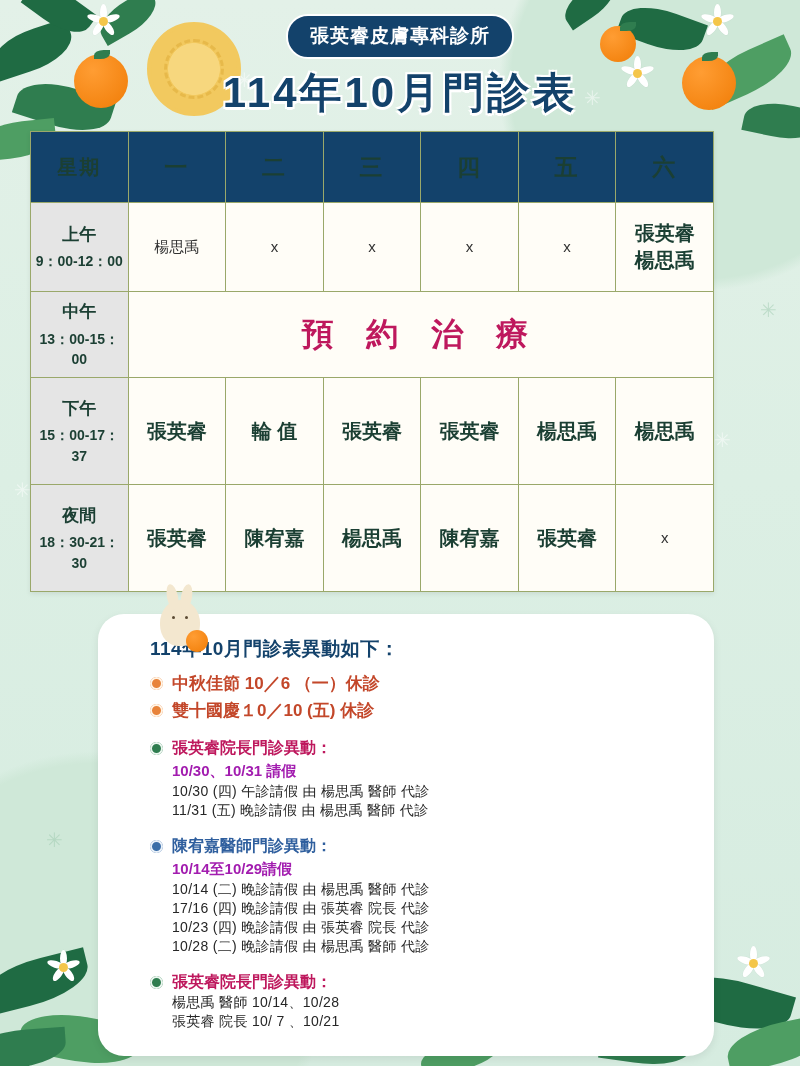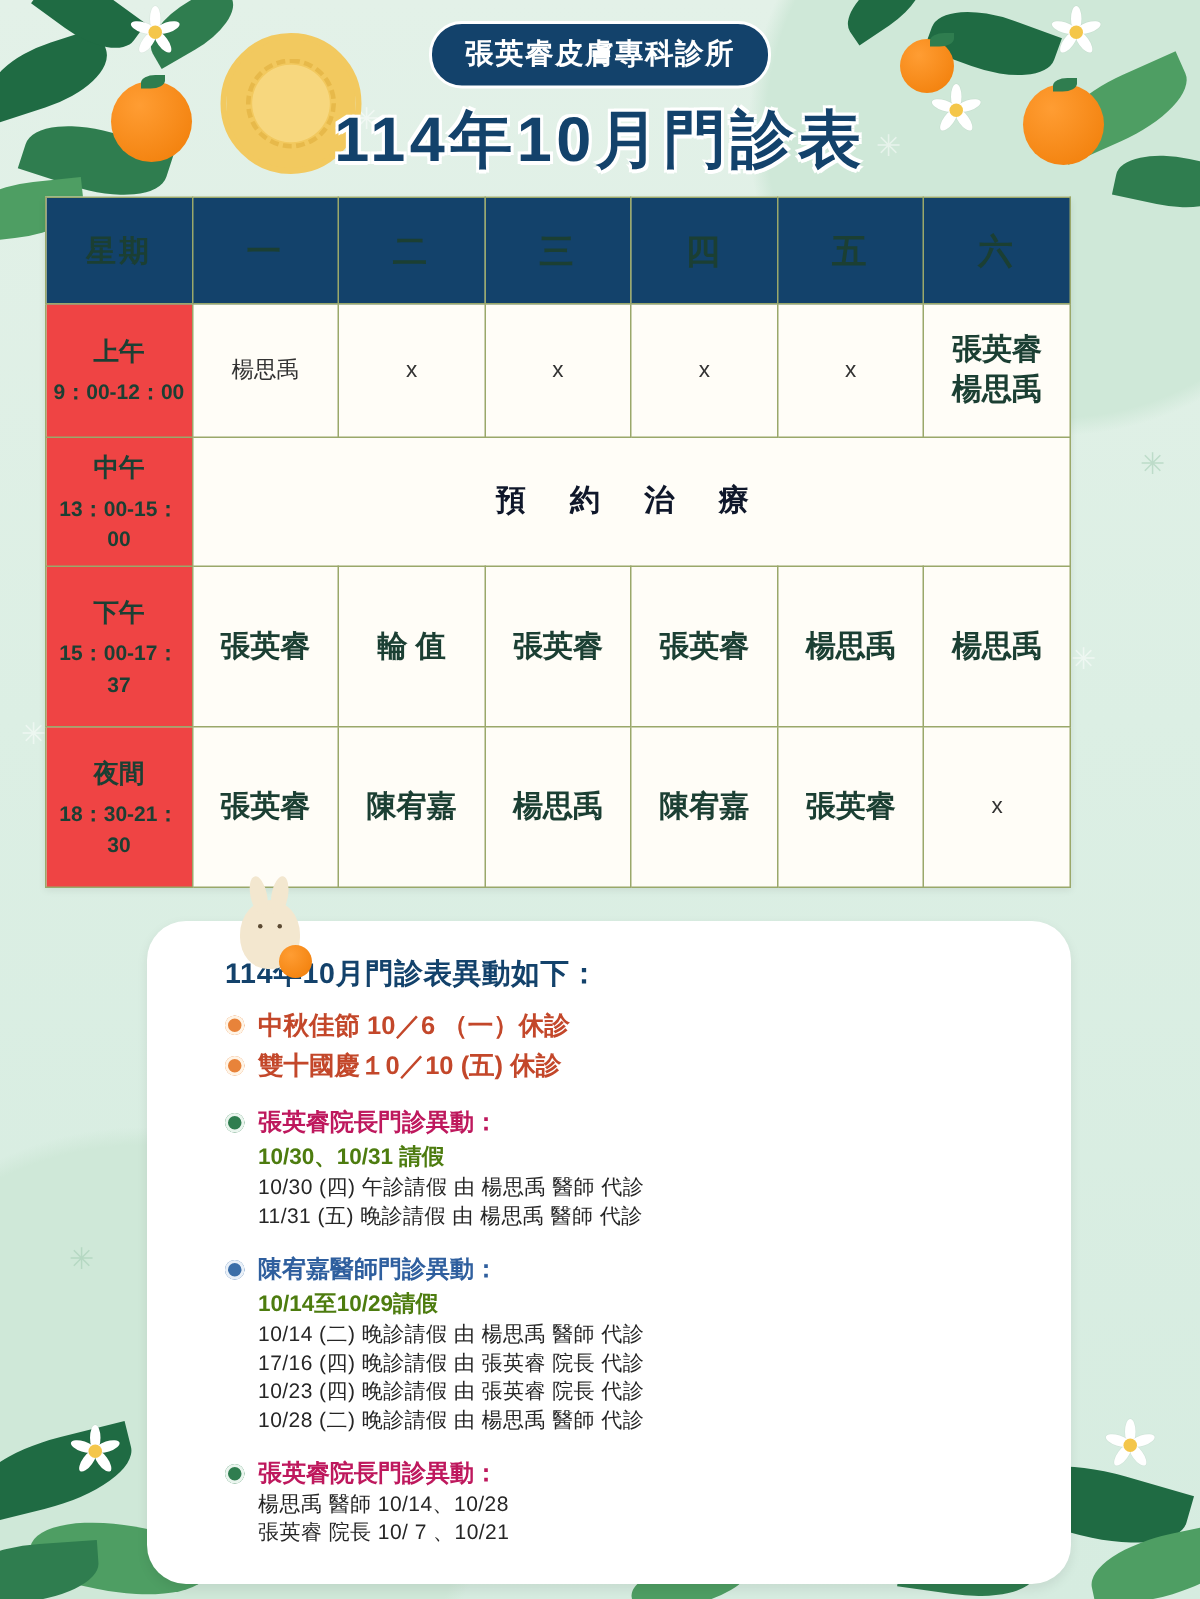--- a/index.html
+++ b/index.html
@@ -157,43 +157,43 @@
     color: #ffffff;
     font-size: 23px;
     font-weight: bold;
     height: 68px;
     letter-spacing: 2px;
     border: 1px solid #3a6a8f;
   }
   thead th.weekday-label { font-size: 20px; }
 
   td.slot {
-    background: #ef4444;
+    background: #e5e5e5;
     color: #ffffff;
     width: 128px;
     padding: 8px 2px;
     line-height: 1.45;
   }
   td.slot .nm { font-size: 17px; font-weight: bold; display:block; }
   td.slot .tm { font-size: 14px; display:block; margin-top: 4px; font-weight: bold; }
 
   td.cell {
     height: 80px;
     font-size: 20px;
     font-weight: bold;
     color: #1c3b33;
     background: #fffdf7;
     line-height: 1.35;
   }
   td.cell.x { font-size: 15px; font-weight: normal; color: #333; }
   td.cell.wide {
-    font-size: 20px;
+    font-size: 32px;
     letter-spacing: 12px;
     font-weight: bold;
-    color: #0f172a;
+    color: #be185d;
   }
   tr.row-am td.cell { height: 86px; }
   tr.row-noon td.cell { height: 76px; }
   tr.row-pm td.cell { height: 104px; }
   tr.row-night td.cell { height: 104px; }
   tr.row-pm td.slot, tr.row-night td.slot { }
 
   
   .notes {
     position: relative;
@@ -255,21 +255,21 @@
     margin-left: 14px;
     font-size: 16px;
     font-weight: bold;
   }
   .sect.green .head { color: #be185d; }
   .sect.blue .head { color: #2f5f9e; }
   .sect .sub {
     margin: 3px 0 2px 36px;
     font-size: 15px;
     font-weight: bold;
-    color: #4d7c0f;
+    color: #a21caf;
   }
   .sect .line {
     margin: 1px 0 1px 36px;
     font-size: 14px;
     color: #262626;
     letter-spacing: .3px;
   }
 
   .rabbit {
     position: absolute;

